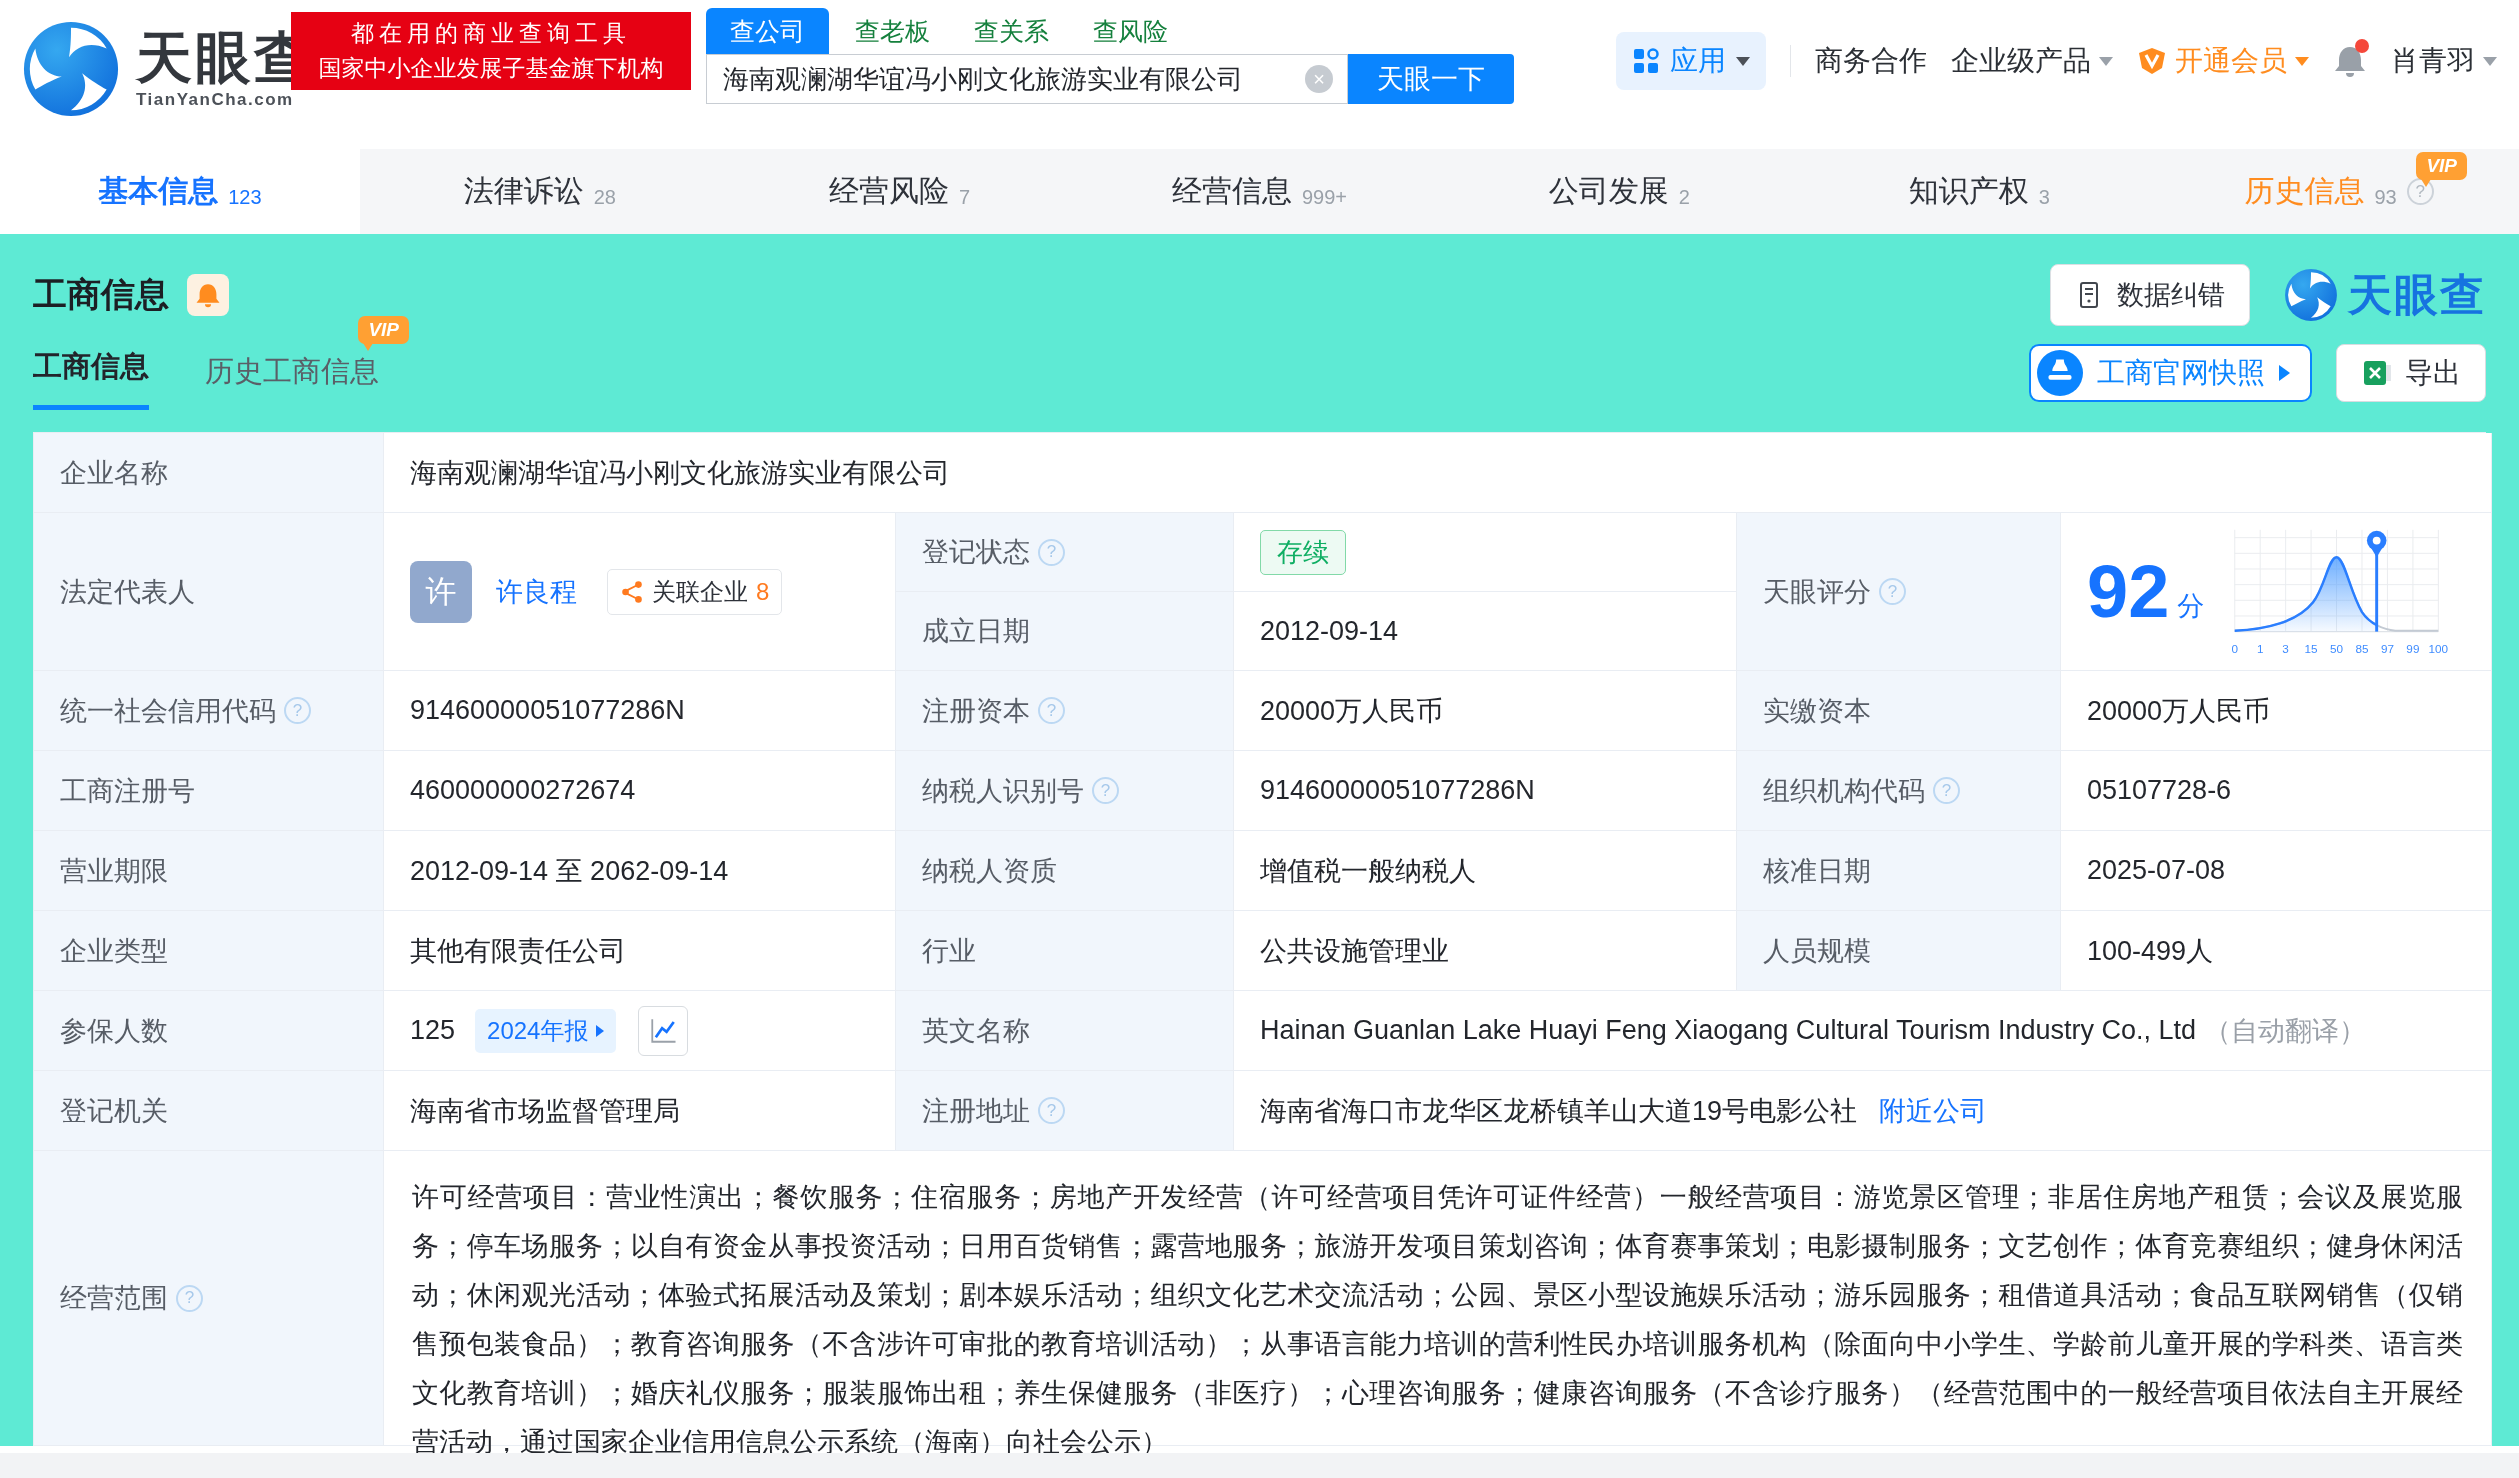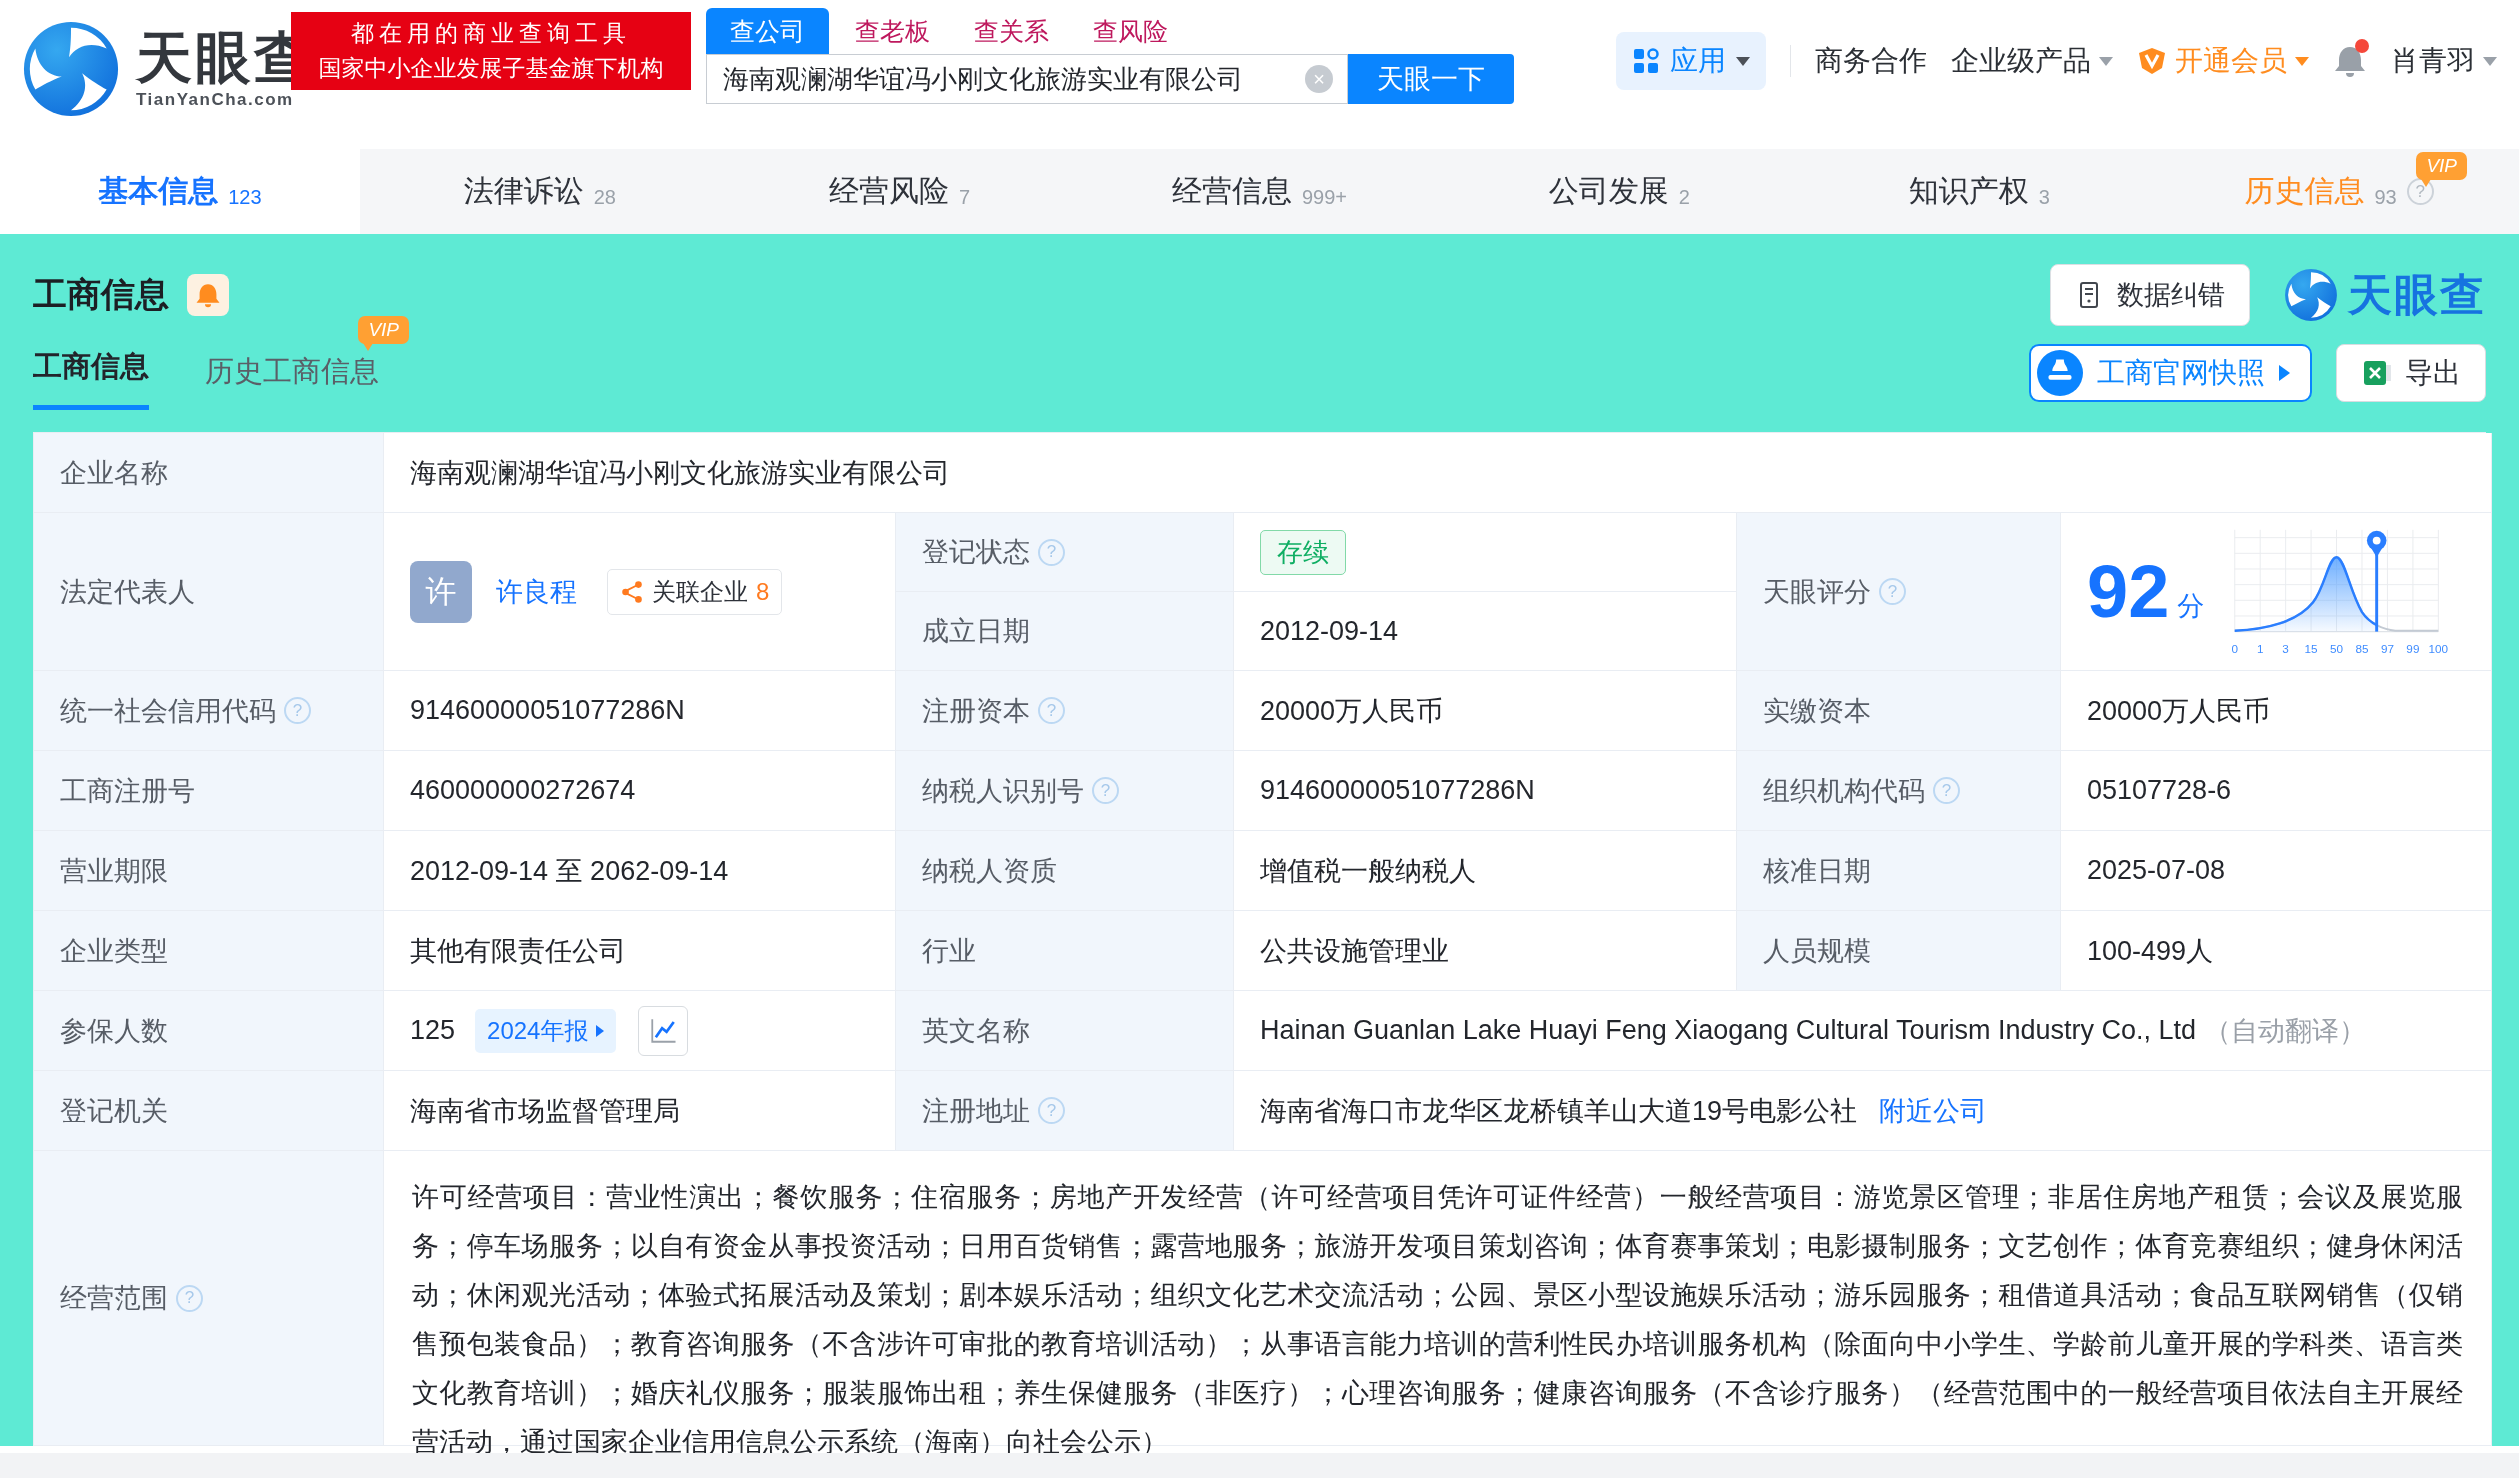--- a/index.html
+++ b/index.html
@@ -9,21 +9,21 @@
   .topbar{position:absolute;top:0;left:0;width:100%;height:149px;background:#fff}
   .logo{position:absolute;left:22px;top:20px;display:flex;align-items:center;gap:16px}
   .logo svg{width:98px;height:98px}
   .logo-txt .brand{font-size:56px;font-weight:700;color:#33373d;letter-spacing:3px;line-height:60px}
   .logo-txt .domain{font-size:17px;font-weight:700;color:#4c5158;letter-spacing:1.5px;margin-top:2px}
   .promo{position:absolute;left:291px;top:12px;width:400px;height:78px;background:#e60113;color:#fff;
          display:flex;flex-direction:column;justify-content:center;align-items:center;font-size:23px;line-height:35px}
   .promo .l1{letter-spacing:5px}
   .searchbox{position:absolute;left:706px;top:8px}
   .stabs{display:flex;height:46px}
-  .stab{padding:0 18px;margin-right:8px;display:flex;align-items:center;font-size:25px;color:#be185d;cursor:pointer}
+  .stab{padding:0 18px;margin-right:8px;display:flex;align-items:center;font-size:25px;color:#15803d;cursor:pointer}
   .stab.active{background:#0a85ff;color:#fff;border-radius:6px 6px 0 0;padding:0 24px}
   .srow{display:flex}
   .sinput{position:relative;width:642px;height:50px;border:1px solid #c8cdd3;background:#fff;box-sizing:border-box}
   .sinput input{border:0;outline:0;width:100%;height:100%;box-sizing:border-box;padding:0 70px 0 16px;
                 font-size:26px;color:#23262c;font-family:inherit;background:transparent}
   .sclear{position:absolute;right:14px;top:10px;width:28px;height:28px;border-radius:50%;background:#c6cbd1;
           color:#fff;font-size:20px;text-align:center;line-height:28px;cursor:pointer}
   .sbtn{width:166px;height:50px;background:#0a85ff;color:#fff;font-size:27px;display:flex;align-items:center;
         justify-content:center;border-radius:0 4px 4px 0;cursor:pointer}
   .topnav{position:absolute;right:22px;top:32px;display:flex;align-items:center;gap:24px;font-size:28px;color:#2b2f35}
@@ -37,21 +37,21 @@
   .caret.gray{border-top-color:#9aa1a9}
   .caret.orange{border-top-color:#ff8c1f}
   
   .maintabs{position:absolute;top:149px;left:0;width:100%;height:85px;background:#f5f6f8;display:flex}
   .mtab{flex:1;display:flex;align-items:center;justify-content:center;gap:10px;font-size:30px;color:#2e323a;
         position:relative;cursor:pointer}
   .mtab .cnt{font-size:20px;color:#9aa1a9;margin-top:12px}
   .mtab.active{background:#fff;color:#1673ff;font-weight:700}
   .mtab.active .cnt{color:#1673ff;font-weight:400}
   .mtab.orange{color:#ff8c1f}
-  .vipb{position:relative;display:inline-block;background:#ffa033;color:#fff;font-size:19px;font-weight:400;
+  .vipb{position:relative;display:inline-block;background:#ffa033;color:#fff;font-size:19px;font-weight:700;
         font-style:italic;padding:3px 10px;border-radius:7px}
   .vipb::after{content:"";position:absolute;left:5px;bottom:-7px;border-left:5px solid transparent;
         border-right:5px solid transparent;border-top:8px solid #ffa033}
   .mtab .vipb{position:absolute;top:3px;right:52px}
   .help{display:inline-flex;width:27px;height:27px;border-radius:50%;border:2px solid #bcd8f3;color:#a6c8ea;
         font-size:17px;align-items:center;justify-content:center;flex:none;cursor:pointer;box-sizing:border-box}
   .help.gray{border-color:#ccd2d9;color:#b2b9c1}
   
   .content{position:absolute;top:234px;left:0;width:100%;background:#5eead4}
   .sec-head{margin:30px 33px 0;height:62px;display:flex;align-items:center}

